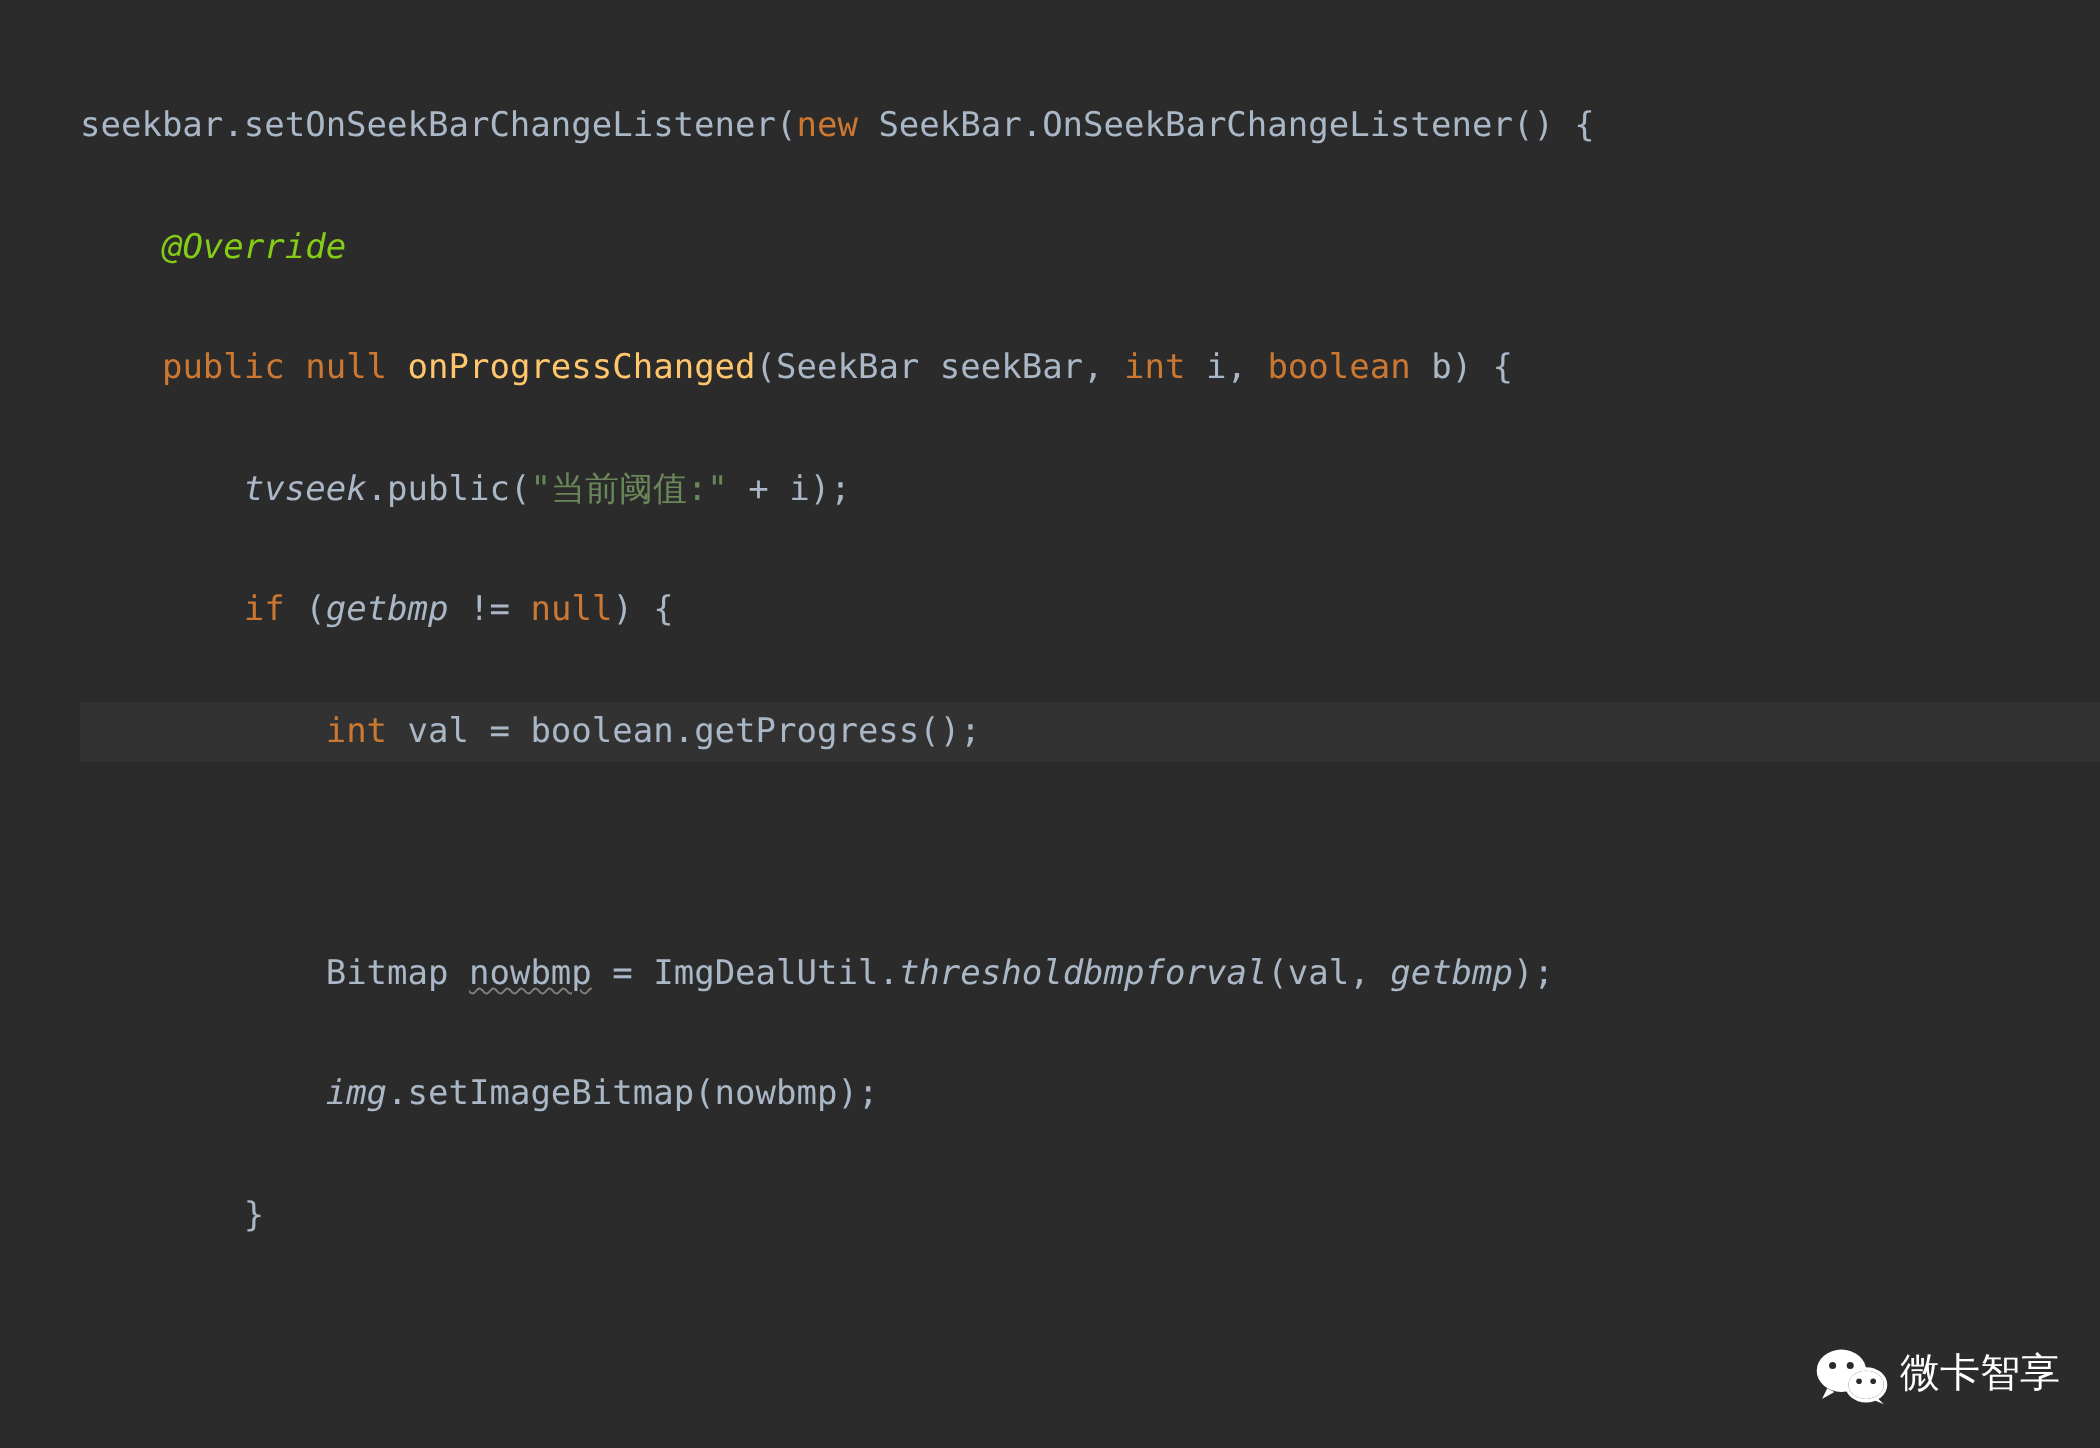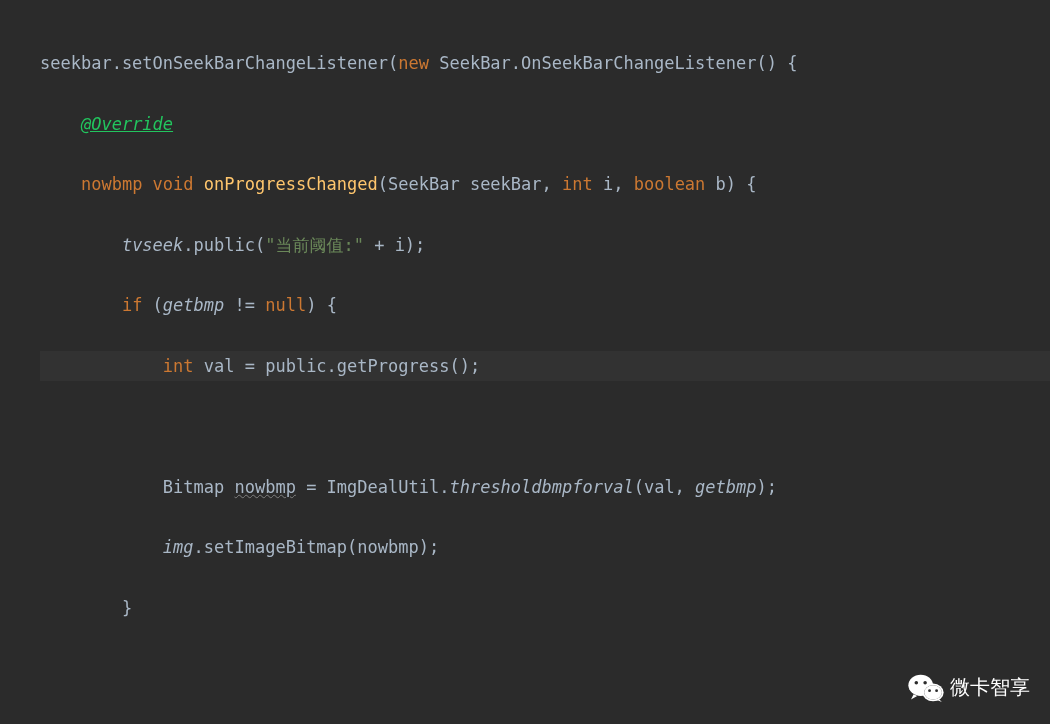--- a/index.html
+++ b/index.html
@@ -14,21 +14,21 @@
     position: relative;
   }
   .editor {
     padding: 18px 0 0 40px;
     color: #a9b7c6;
     white-space: pre;
   }
   .line { display: block; }
   .line.hl { background: #323232; }
   .kw { color: #cc7832; }
-  .anno { color: #22c55e; font-style: italic; text-decoration: underline; }
+  .anno { color: #84cc16; font-style: italic; }
   .method { color: #ffc66d; }
   .str { color: #6a8759; }
   .comment { color: #808080; }
   .call-static { color: #a9b7c6; font-style: italic; }
   .wavy {
     text-decoration: underline wavy #808080;
     text-decoration-thickness: 1px;
     text-align: right;
   }
   .watermark {
@@ -48,24 +48,24 @@
     position: relative;
   }
   .watermark .wechat-icon svg { width: 100%; height: 100%; }
 </style>
 </head>
 <body>
 
 <div class="editor">
 <span class="line"><span>seekbar.setOnSeekBarChangeListener(</span><span class="kw">new</span><span> SeekBar.OnSeekBarChangeListener() {</span></span>
 <span class="line">    <span class="anno">@Override</span></span>
-<span class="line">    <span class="kw">nowbmp void</span><span class="method"> onProgressChanged</span><span>(SeekBar seekBar, </span><span class="kw">int</span><span> i, </span><span class="kw">boolean</span><span> b) {</span></span>
+<span class="line">    <span class="kw">public null</span><span class="method"> onProgressChanged</span><span>(SeekBar seekBar, </span><span class="kw">int</span><span> i, </span><span class="kw">boolean</span><span> b) {</span></span>
 <span class="line">        <span class="call-static">tvseek</span><span>.public(</span><span class="str">"当前阈值:"</span><span> + i);</span></span>
 <span class="line">        <span class="kw">if</span><span> (</span><span class="call-static">getbmp</span><span> != </span><span class="kw">null</span><span>) {</span></span>
-<span class="line hl">            <span class="kw">int</span><span> val = public.getProgress();</span></span>
+<span class="line hl">            <span class="kw">int</span><span> val = boolean.getProgress();</span></span>
 <span class="line"> </span>
 <span class="line">            <span>Bitmap </span><span class="wavy">nowbmp</span><span> = ImgDealUtil.</span><span class="call-static">thresholdbmpforval</span><span>(val, </span><span class="call-static">getbmp</span><span>);</span></span>
 <span class="line">            <span class="call-static">img</span><span>.setImageBitmap(nowbmp);</span></span>
 <span class="line">        <span>}</span></span>
 
 
 
 
 
 

